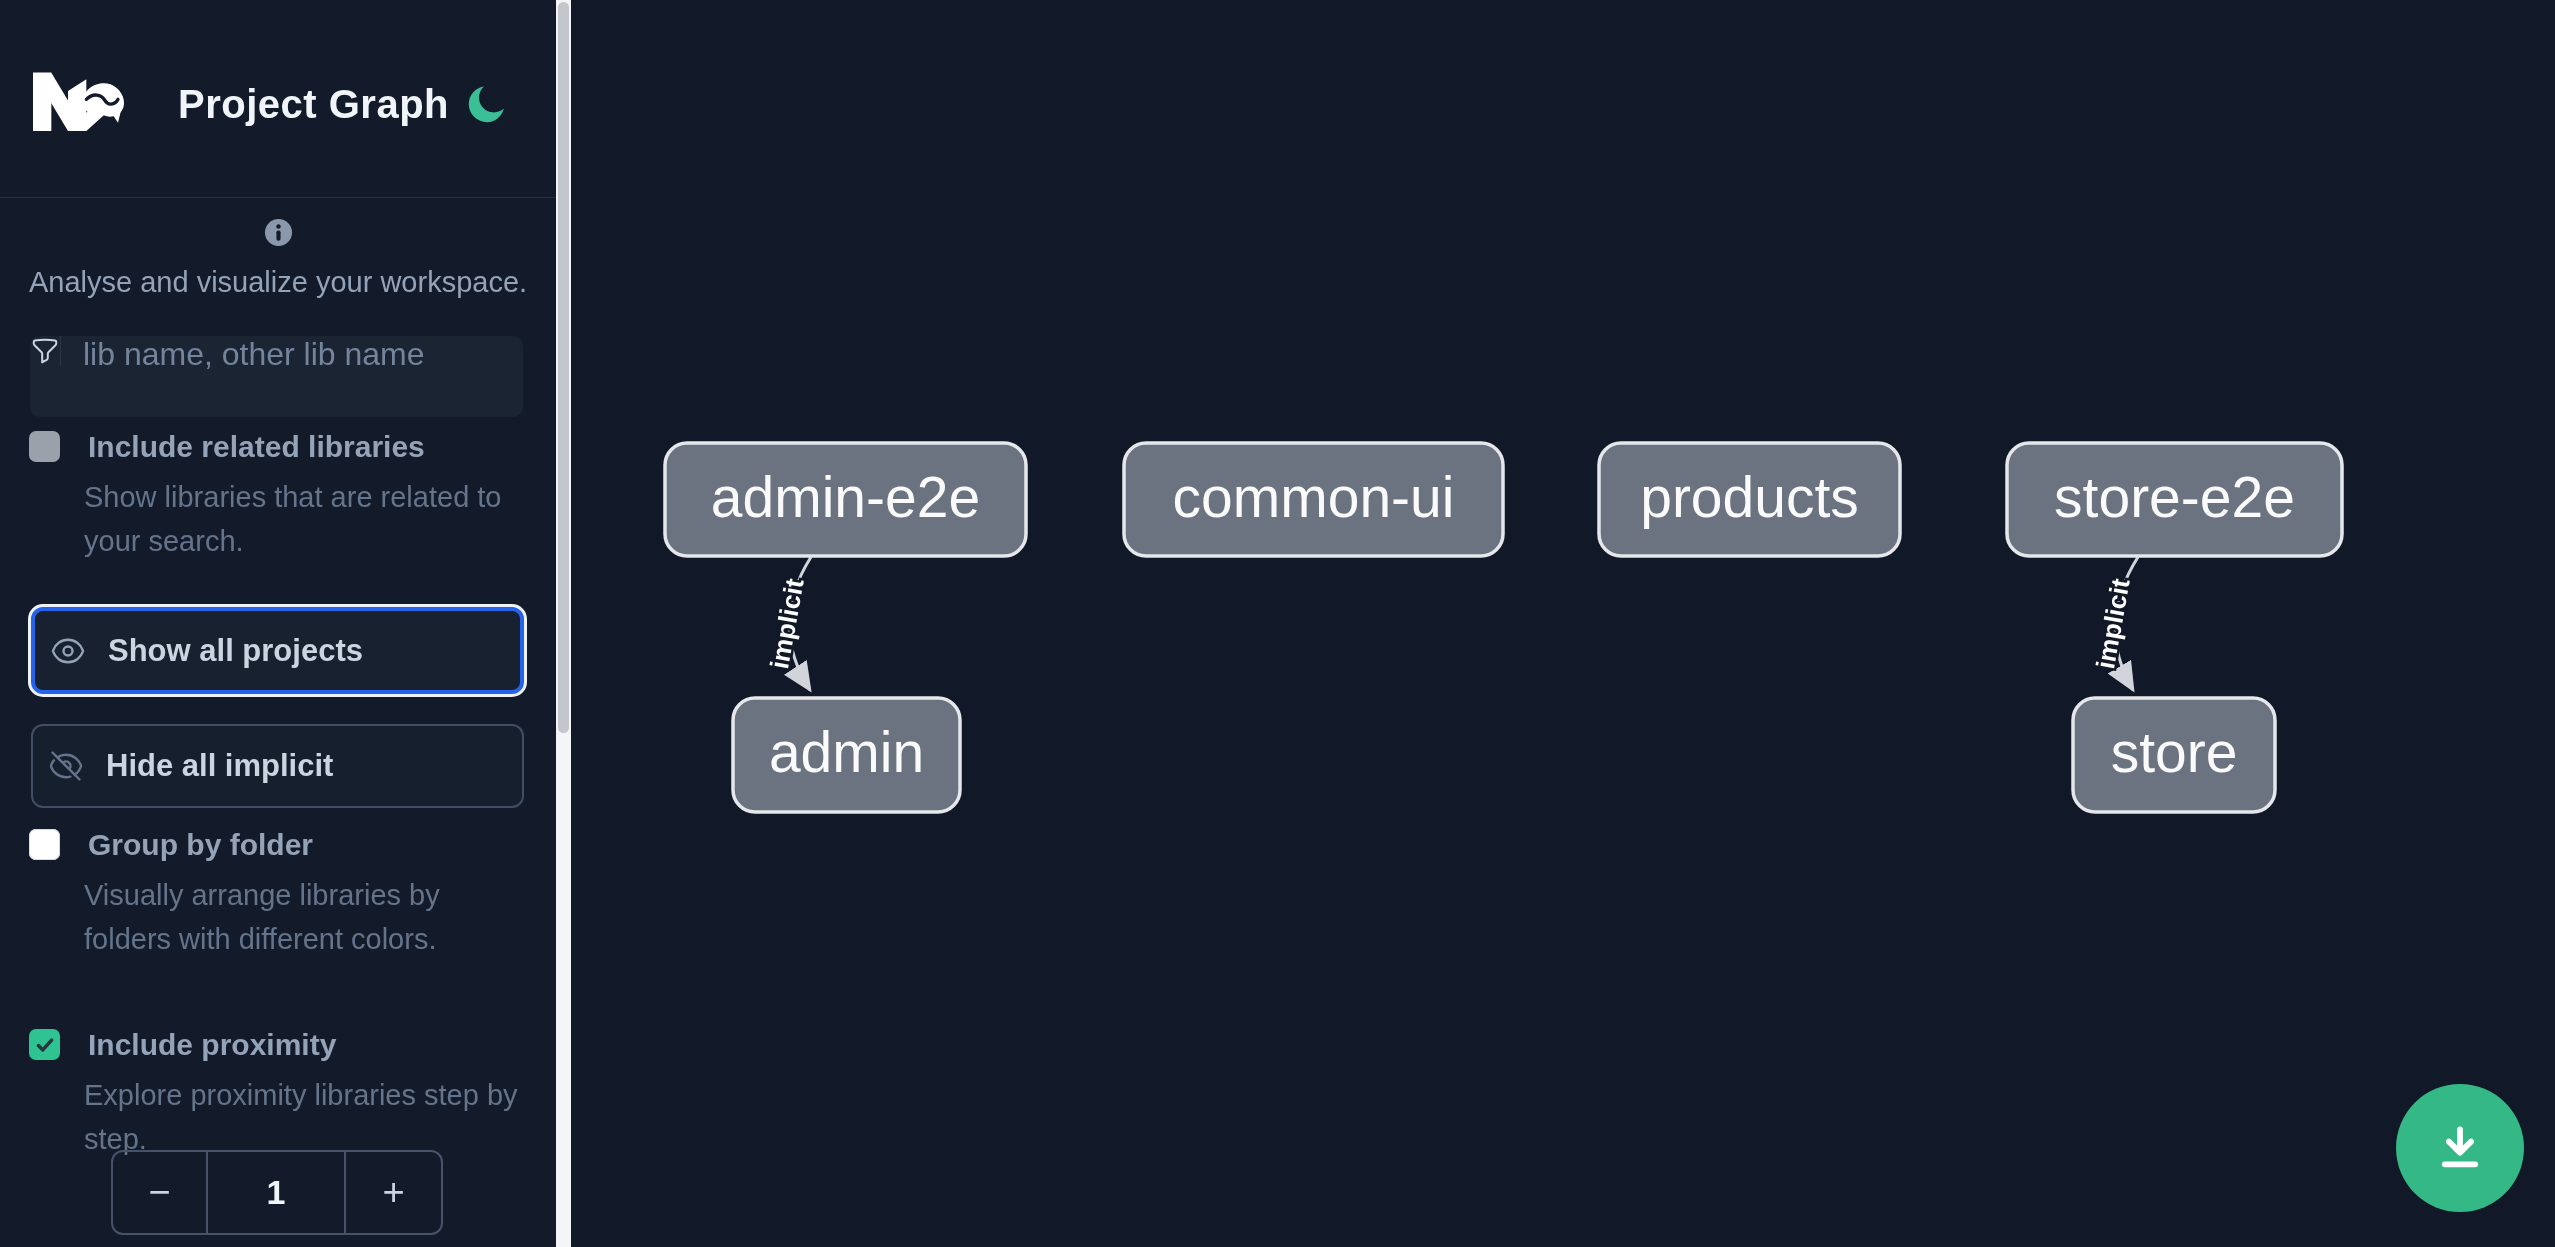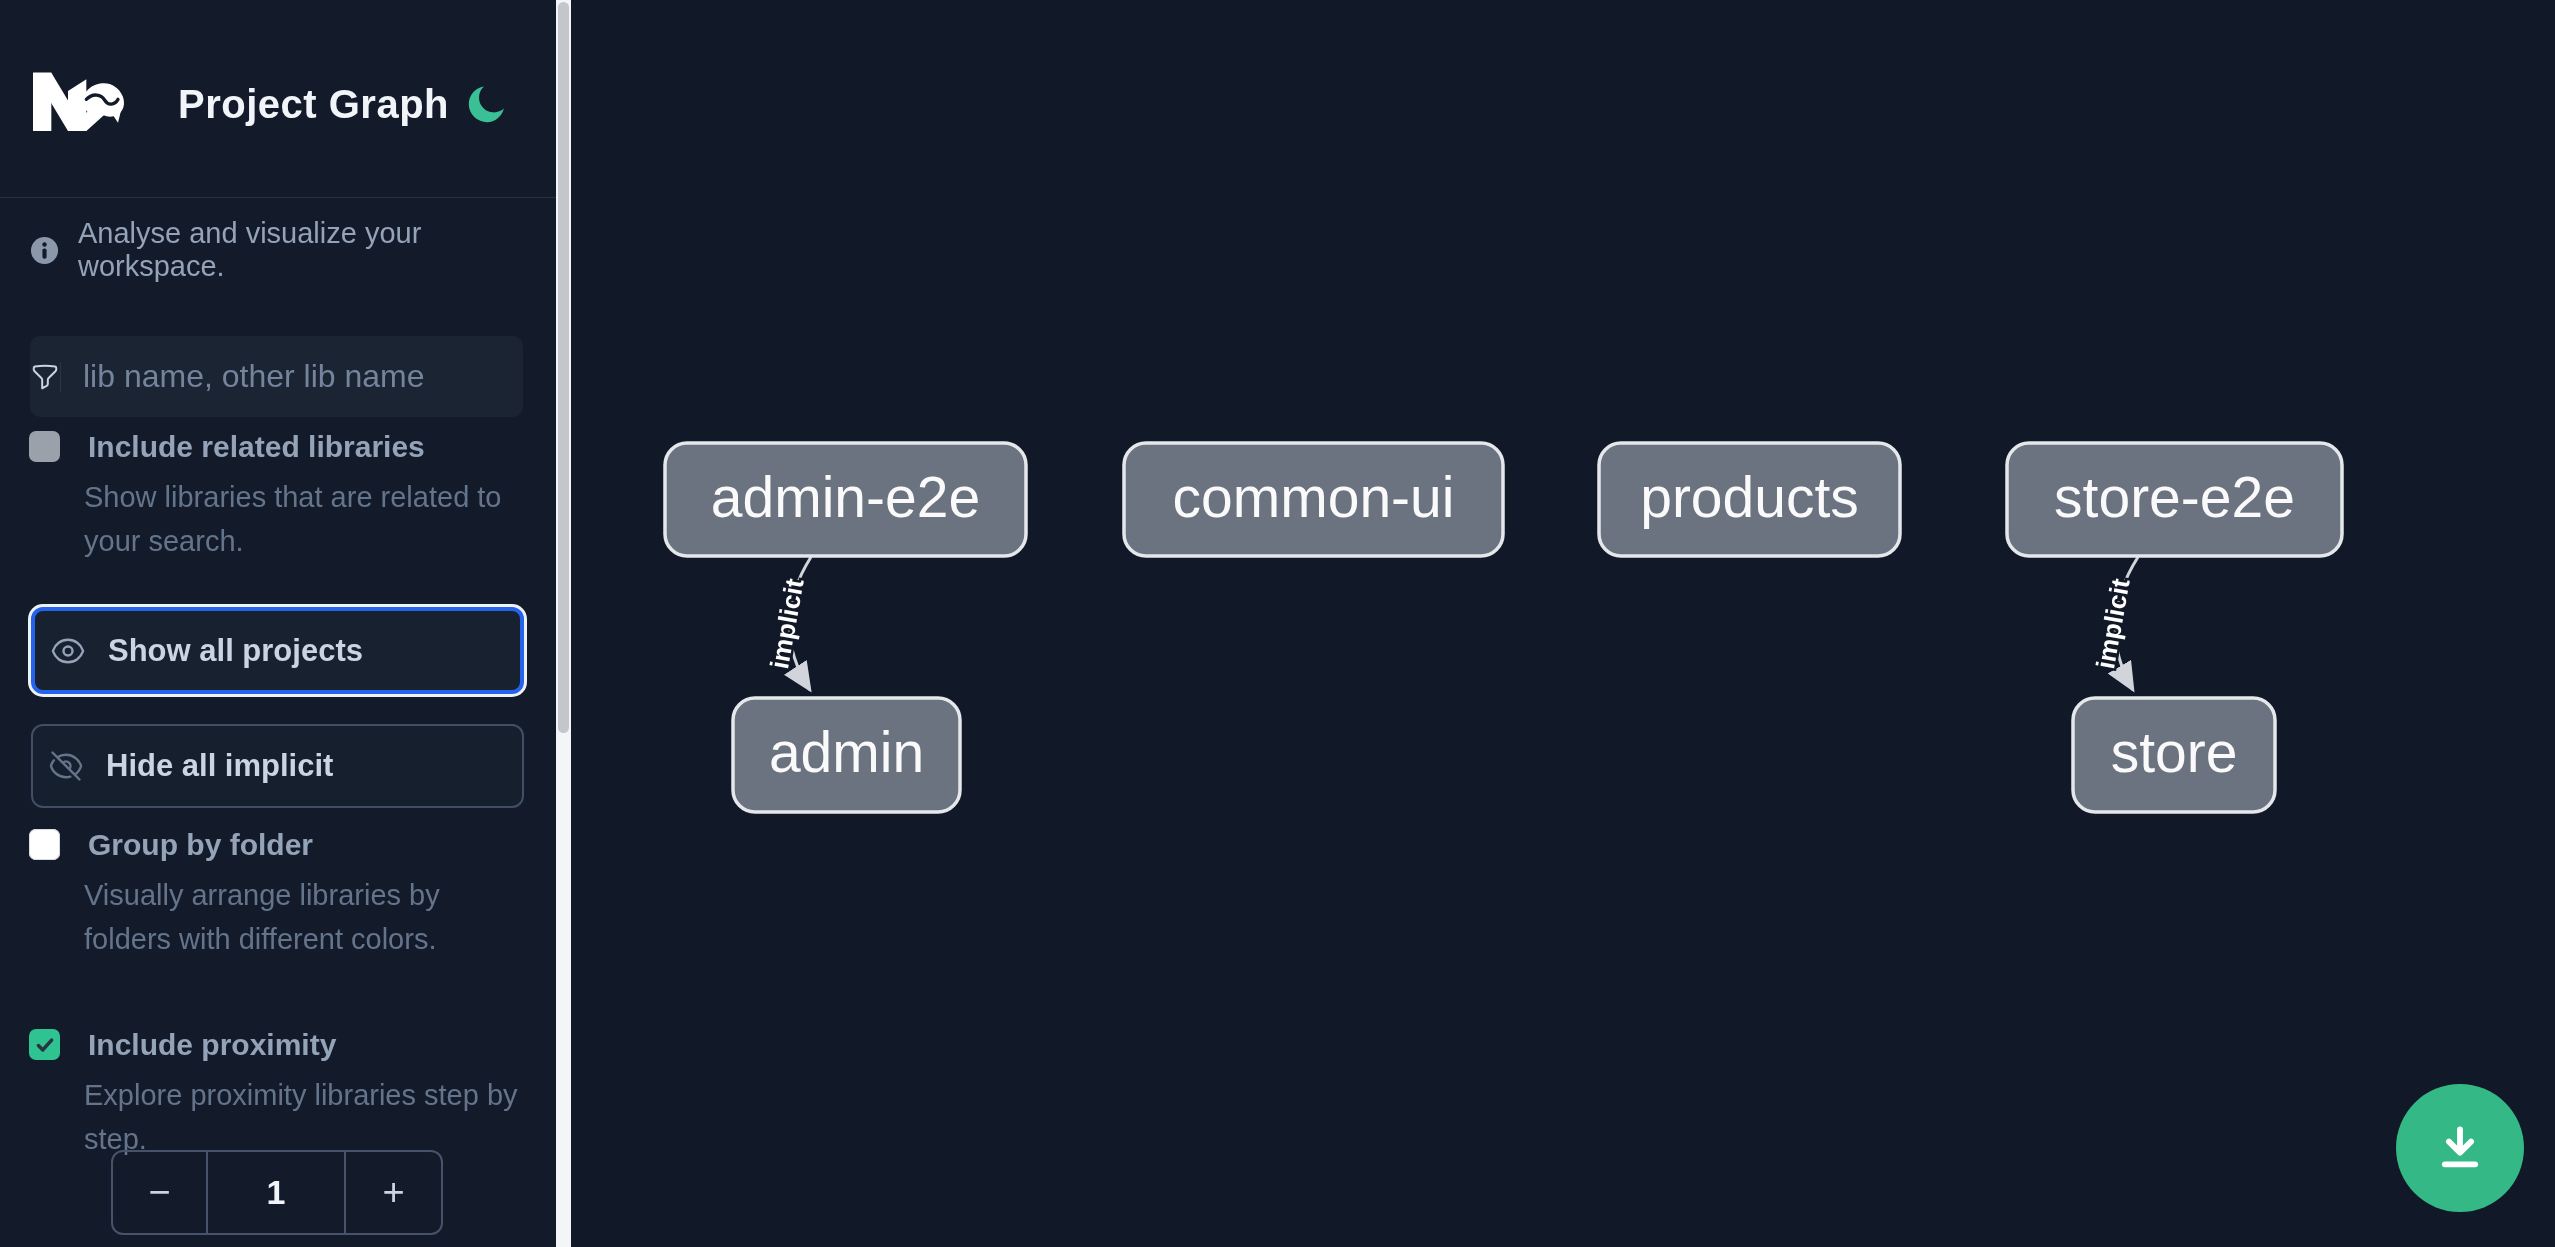--- a/index.html
+++ b/index.html
@@ -12,25 +12,25 @@
   
   #sidebar{position:absolute;left:0;top:0;width:571px;height:1247px;background:#131b2b;z-index:5;}
   #sidebar-scrollbar{position:absolute;right:0;top:0;width:15px;height:1247px;background:#f4f5f6;}
   #sidebar-thumb{position:absolute;left:2px;top:2px;width:11px;height:731px;background:#c3c6cb;border-radius:8px;}
 
   #header{position:absolute;left:0;top:16px;width:556px;height:182px;border-bottom:1px solid #273143;}
   #nx-logo{position:absolute;left:28px;top:50px;width:100px;height:70px;}
   #app-title{position:absolute;left:178px;top:66px;font-size:40px;font-weight:600;color:#f1f5f9;letter-spacing:.5px;}
   #moon{position:absolute;left:464px;top:66px;width:44px;height:44px;cursor:pointer;}
 
-  #info-row{position:absolute;left:29px;top:217px;display:flex;align-items:center;gap:18px;}
+  #info-row{position:absolute;left:29px;top:217px;display:flex;align-items:center;gap:18px;flex-direction:column;}
   #info-row .txt{font-size:29px;color:#94a3b8;}
   #info-icon{width:31px;height:31px;flex:0 0 auto;}
 
-  #searchbox{position:absolute;left:30px;top:336px;width:493px;height:81px;background:#1b2433;border-radius:10px;display:flex;align-items:center;}
+  #searchbox{position:absolute;left:30px;top:336px;width:493px;height:81px;background:#1b2433;border-radius:10px;display:flex;align-items:flex-start;}
   #funnel-cell{width:63px;display:flex;align-items:center;justify-content:center;border-right:1px solid #2b3546;}
   #search-input{flex:1;background:transparent;border:0;outline:none;color:#cbd5e1;font-size:32px;padding:0 22px;}
   #search-input::placeholder{color:#73849c;opacity:1;}
 
   .toggle{position:absolute;left:29px;width:500px;}
   .toggle .row{display:flex;align-items:flex-start;gap:28px;}
   .cbox{width:31px;height:31px;border-radius:7px;flex:0 0 auto;margin-top:2px;}
   .cbox.gray{background:#9aa1ab;}
   .cbox.white{background:#ffffff;box-shadow:0 0 0 1px #d7dbe0 inset;}
   .cbox.green{background:#2fc392;display:flex;align-items:center;justify-content:center;}

